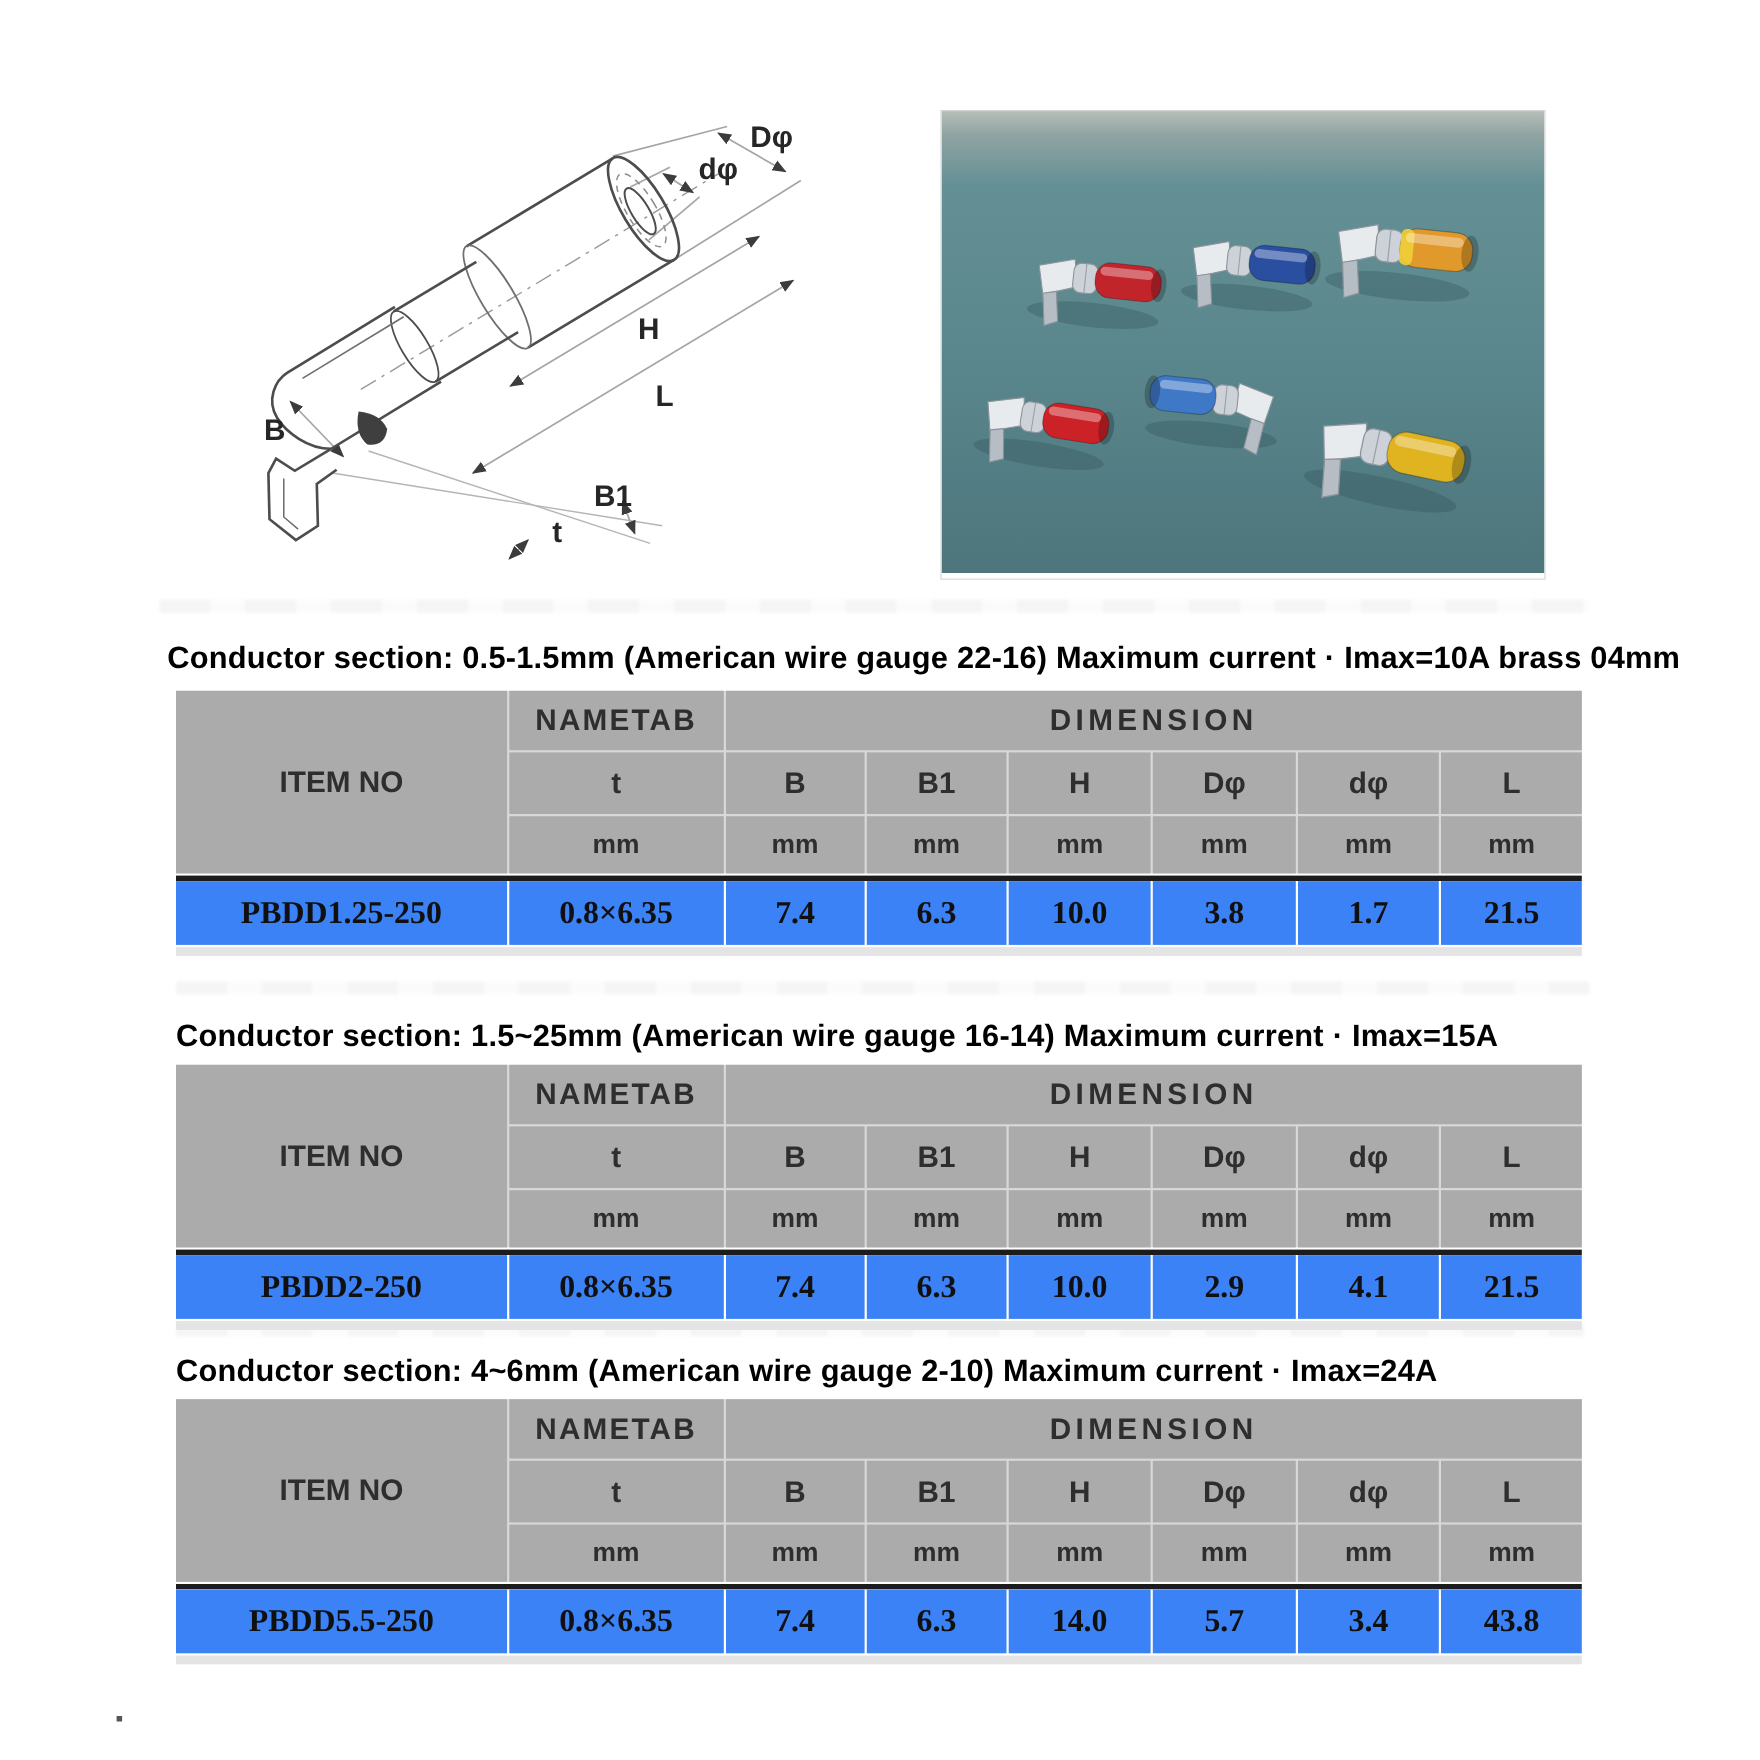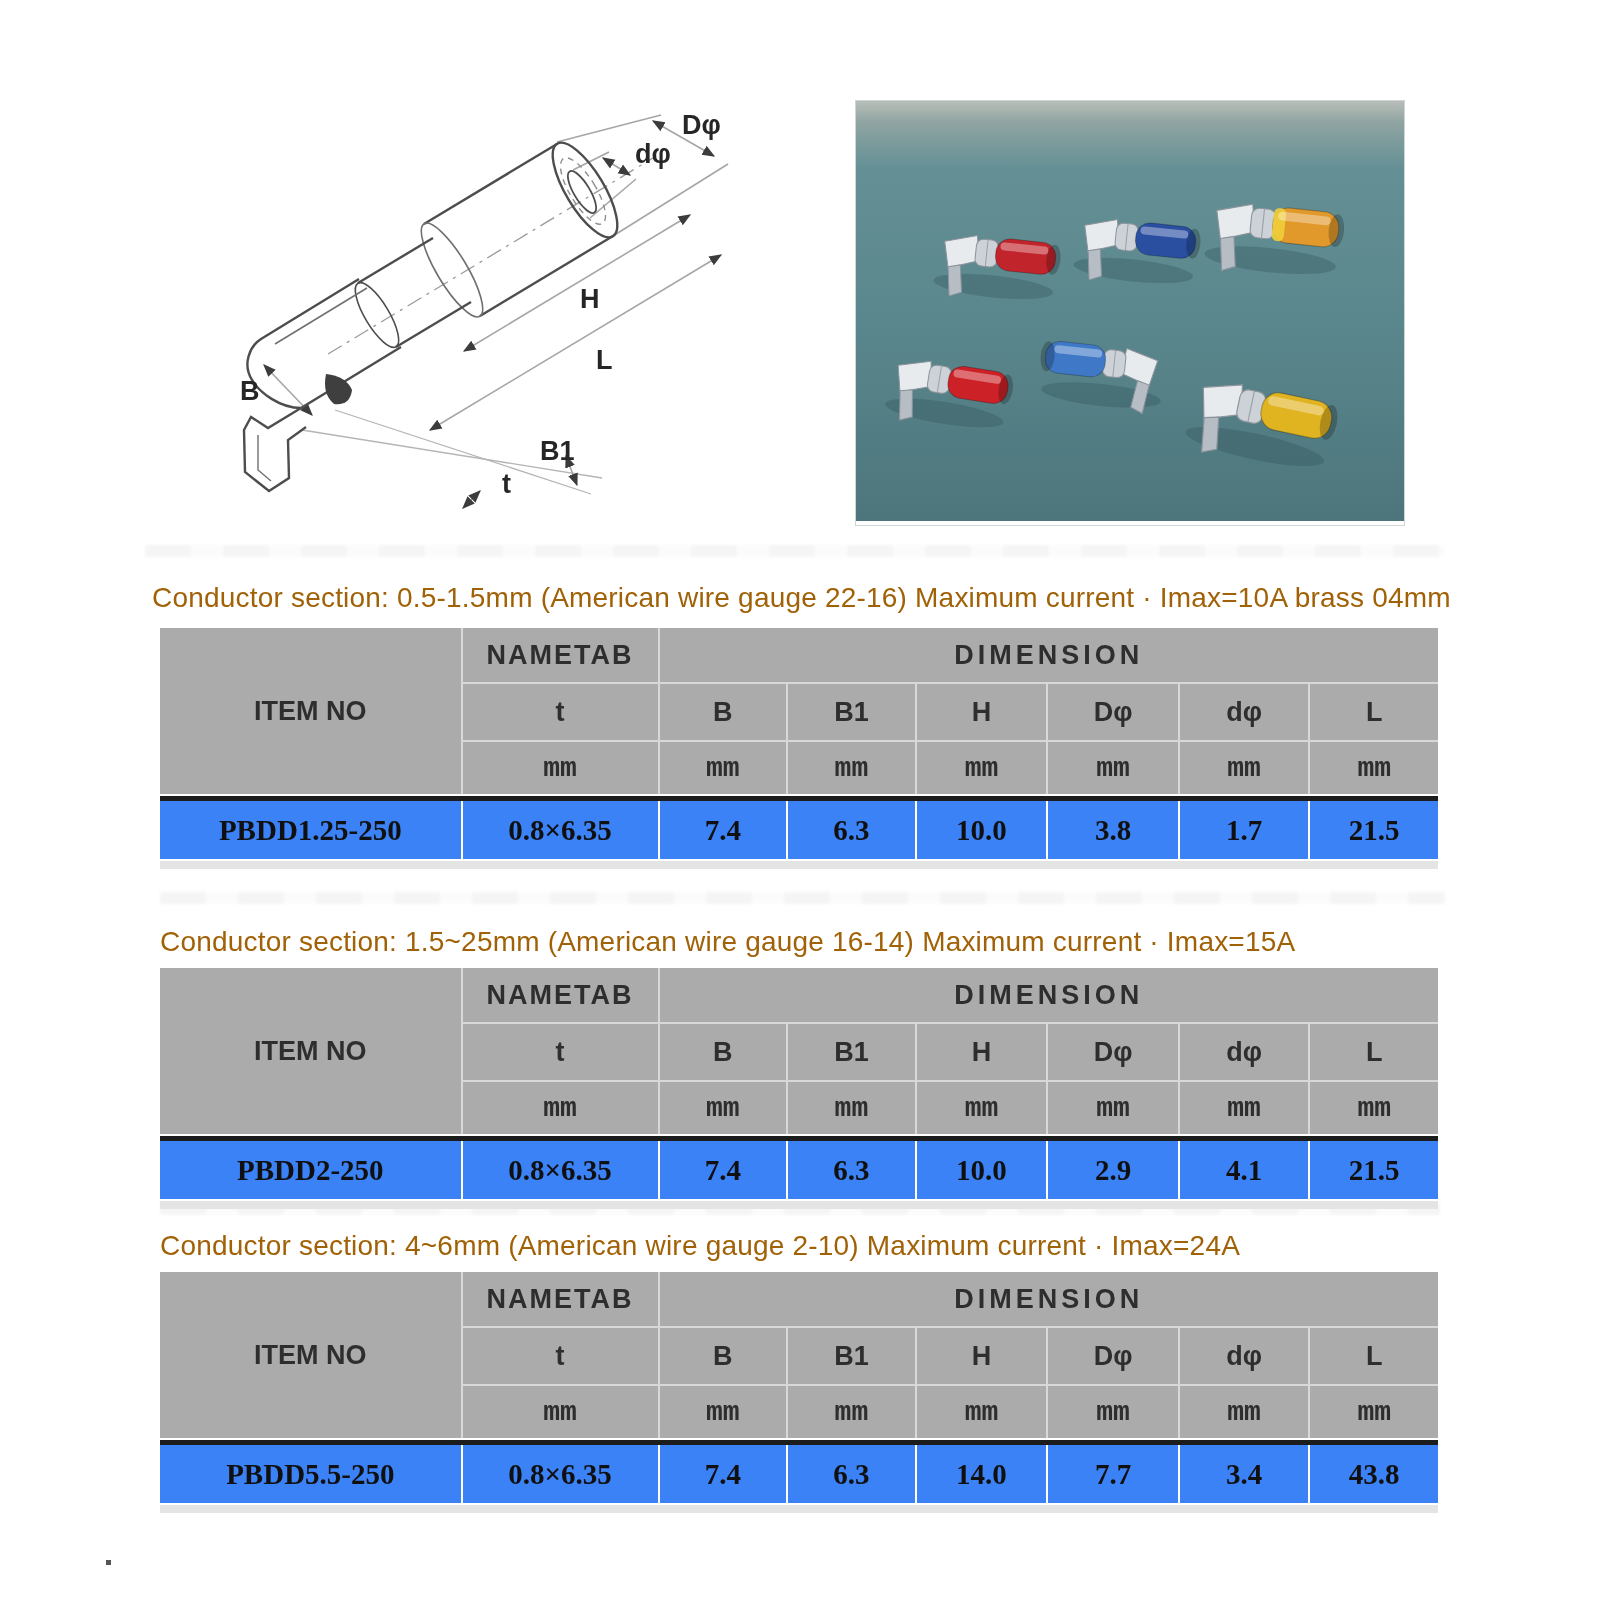--- a/index.html
+++ b/index.html
@@ -3,38 +3,38 @@
 <meta charset="utf-8">
 <style>
   html,body{margin:0;padding:0;}
   body{
     width:1600px;height:1600px;background:#ffffff;position:relative;
     font-family:"Liberation Sans", sans-serif;overflow:hidden;
   }
   .abs{position:absolute;}
   
   .title{
-    font-weight:normal;font-size:28px;color:#a16207;white-space:nowrap;
+    font-weight:bold;font-size:28px;color:#000000;white-space:nowrap;
     letter-spacing:0.2px;
   }
   
   .hdr-grid{
     display:grid;width:1278px;gap:2px;background:#d8d8d8;
     grid-template-columns:304fr 197fr 128fr 128fr 131fr 131fr 130fr 129fr;
     grid-template-rows:54px 56px 52px;
   }
   .hcell{
     background:#ababab;display:flex;align-items:center;justify-content:center;
     color:#2e2e2e;font-size:27px;font-weight:bold;
   }
   .c-itemno{grid-row:1/4;grid-column:1;}
   .c-nametab{grid-column:2;grid-row:1;letter-spacing:2px;}
   .c-dimension{grid-column:3/9;grid-row:1;letter-spacing:4px;}
   .r2{grid-row:2;}
-  .r3{grid-row:3;font-size:28px;font-family:Liberation Mono, monospace;}
+  .r3{grid-row:3;font-size:24px;}
   .blackline{width:1278px;height:5px;background:#1c1c1c;margin-top:2px;}
   .data-grid{
     display:grid;width:1278px;gap:2px;background:#ffffff;
     grid-template-columns:304fr 197fr 128fr 128fr 131fr 131fr 130fr 129fr;
     grid-template-rows:58px;
   }
   .dcell{
     background:#3b82f6;display:flex;align-items:center;justify-content:center;
     font-family:"Liberation Serif", serif;font-weight:bold;font-size:29px;color:#101010;
   }
@@ -291,18 +291,18 @@
     <div class="hcell r3" style="grid-column:7">mm</div>
     <div class="hcell r3" style="grid-column:8">mm</div>
   </div>
   <div class="blackline"></div>
   <div class="data-grid">
     <div class="dcell">PBDD5.5-250</div>
     <div class="dcell">0.8×6.35</div>
     <div class="dcell">7.4</div>
     <div class="dcell">6.3</div>
     <div class="dcell">14.0</div>
-    <div class="dcell">7.7</div>
+    <div class="dcell">5.7</div>
     <div class="dcell">3.4</div>
     <div class="dcell">43.8</div>
   </div>
   <div class="strip"></div>
 </div>
 
 </body></html>

